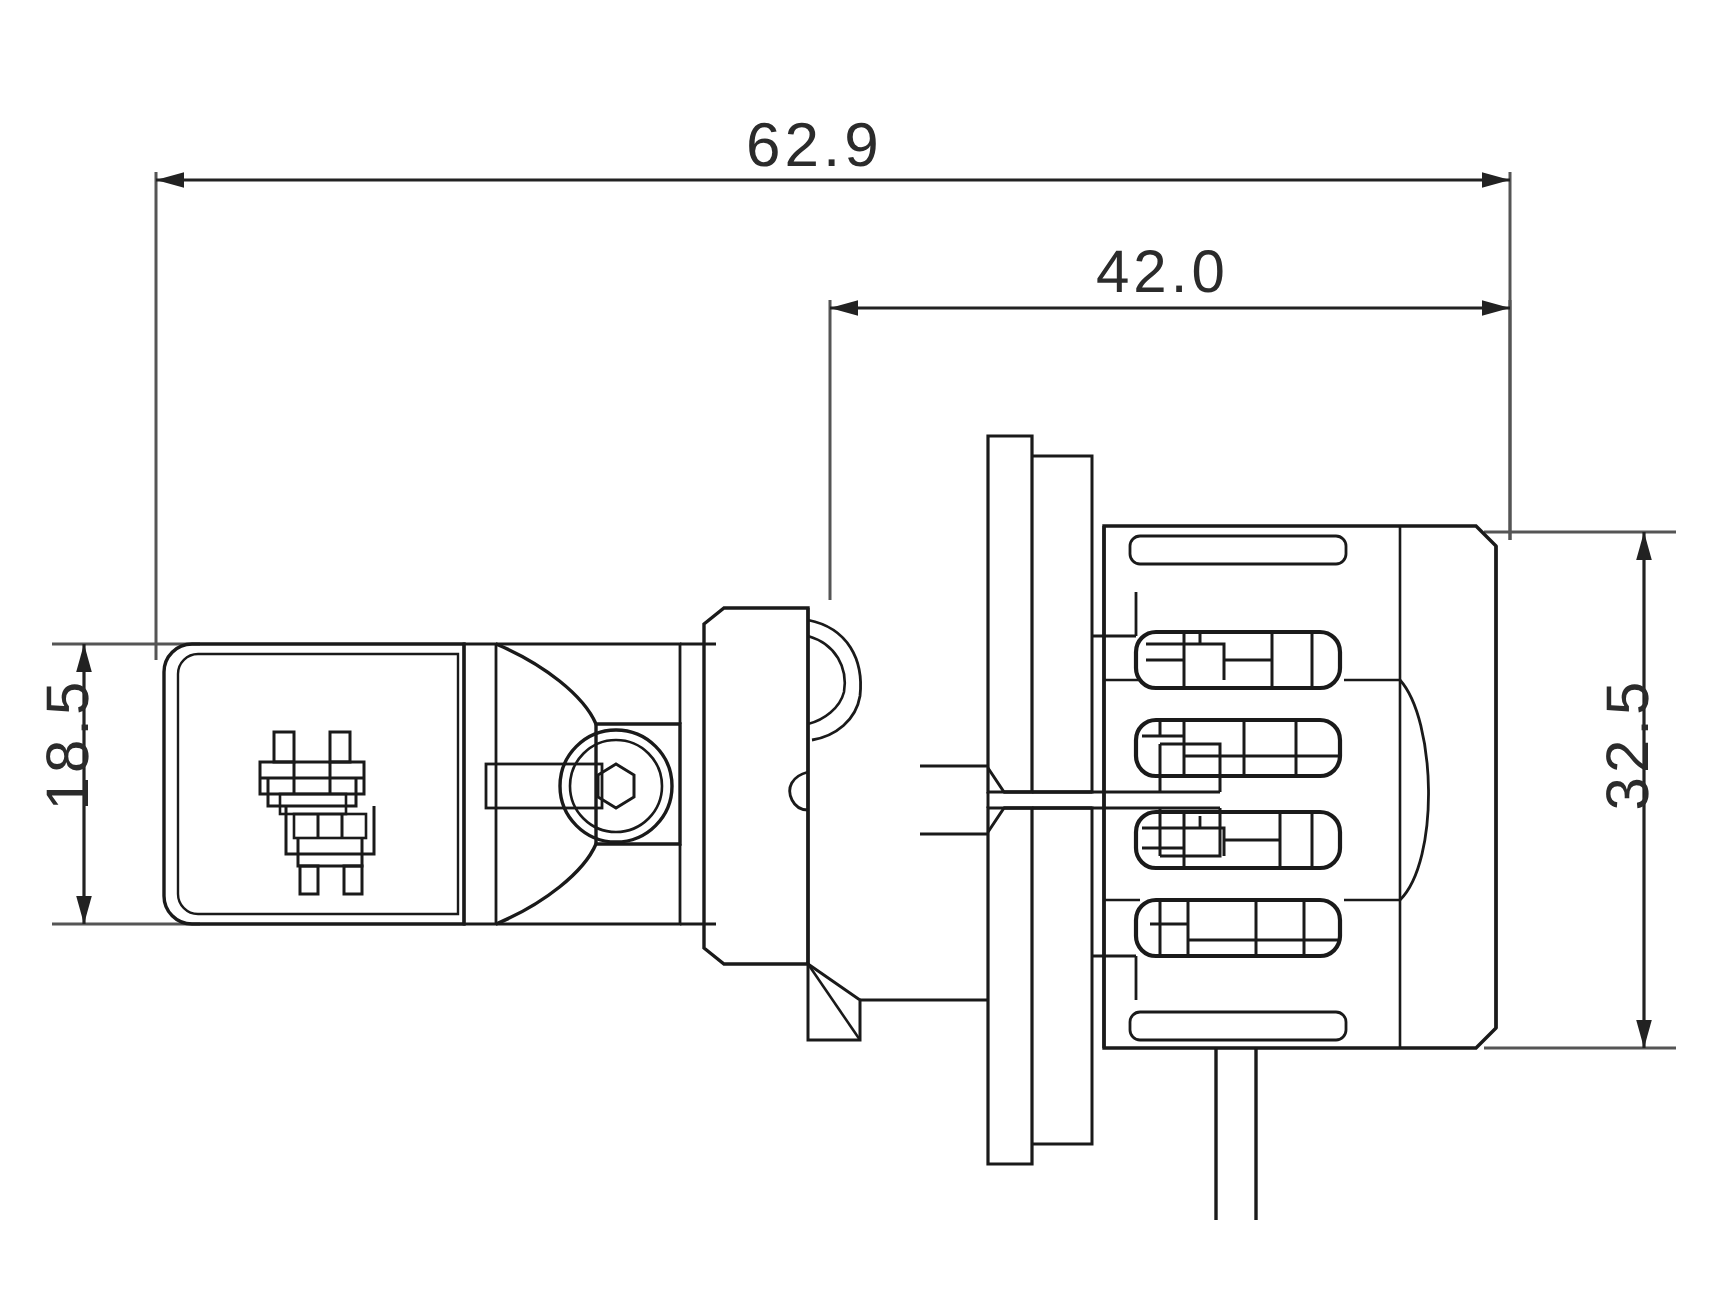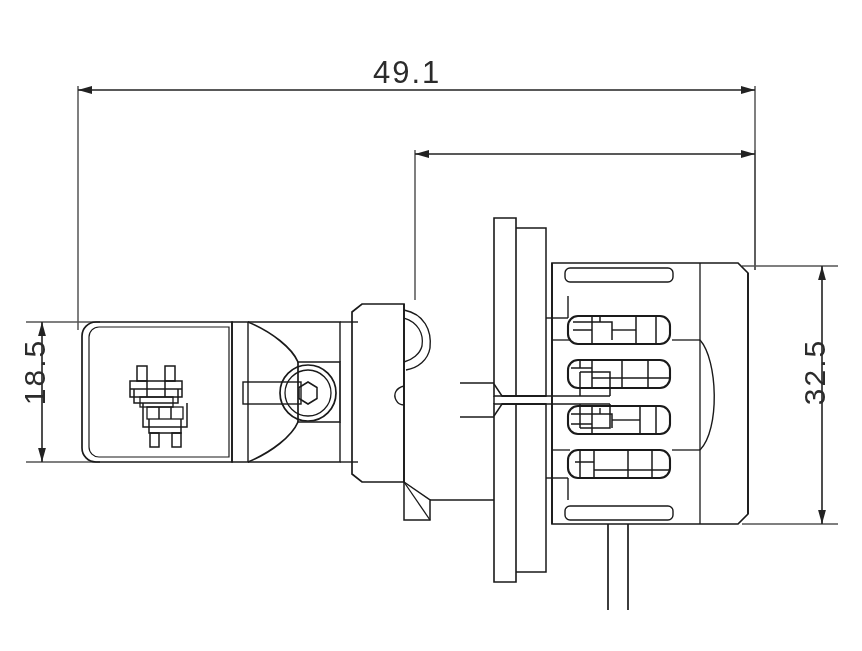--- a/index.html
+++ b/index.html
@@ -199,20 +199,21 @@
     </g>
 
     <g stroke-width="1.7">
       <line x1="608" y1="524" x2="608" y2="610"></line>
       <line x1="628" y1="524" x2="628" y2="610"></line>
     </g>
 
   </g>
 </svg>
 
-<div class="dim-text" id="t-overall">49.1</div>
-
+<div class="dim-text" id="t-overall">62.9</div>
+
+<div class="dim-text" id="t-flange">42.0</div>
 
 <div class="dim-text" id="t-conn-h">18.5</div>
 
 <div class="dim-text" id="t-body-h">32.5</div>
 
 </div>
 
 </body></html>

